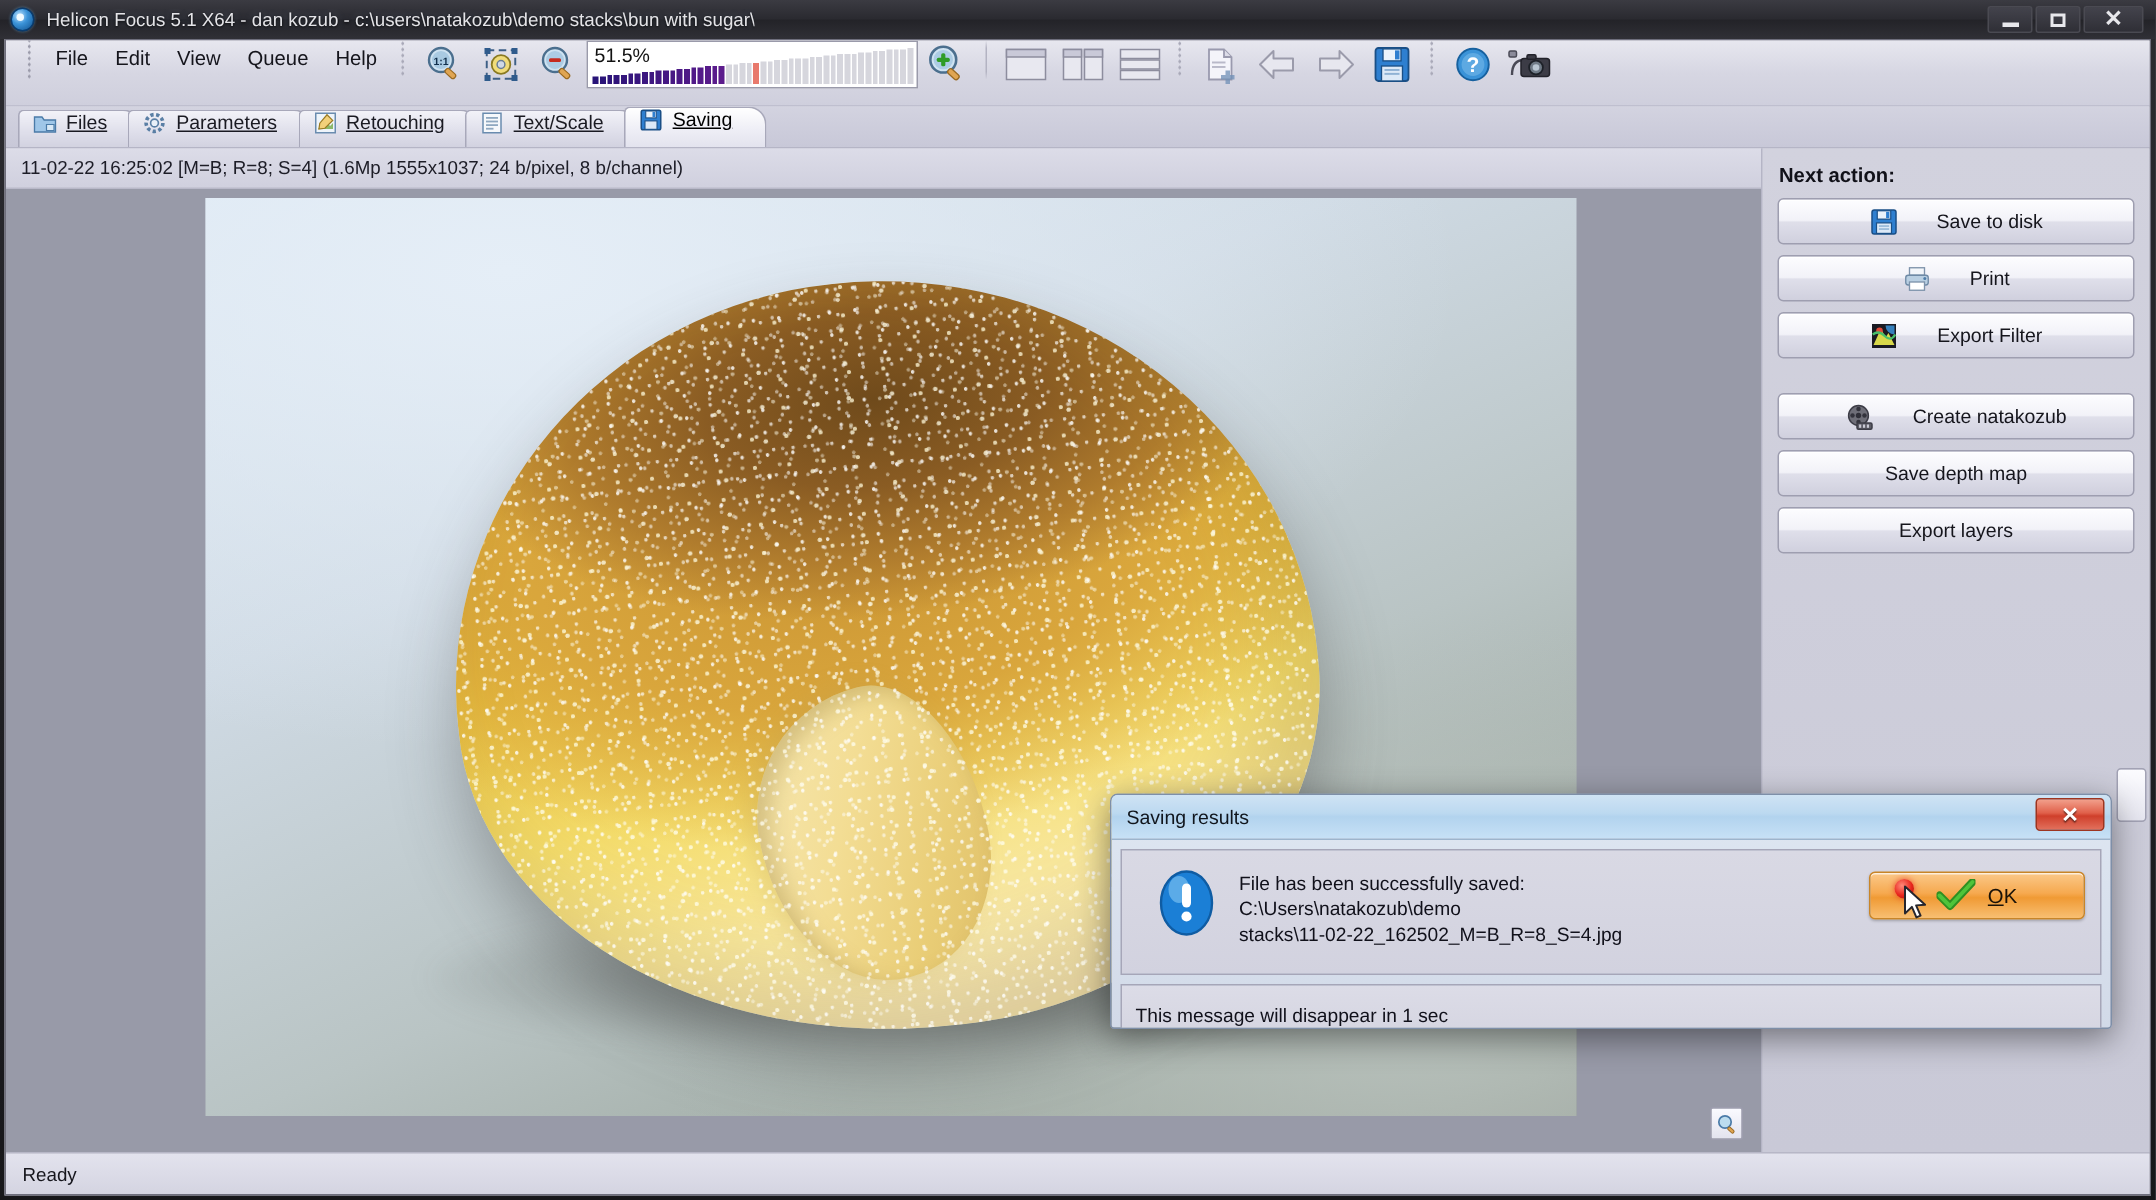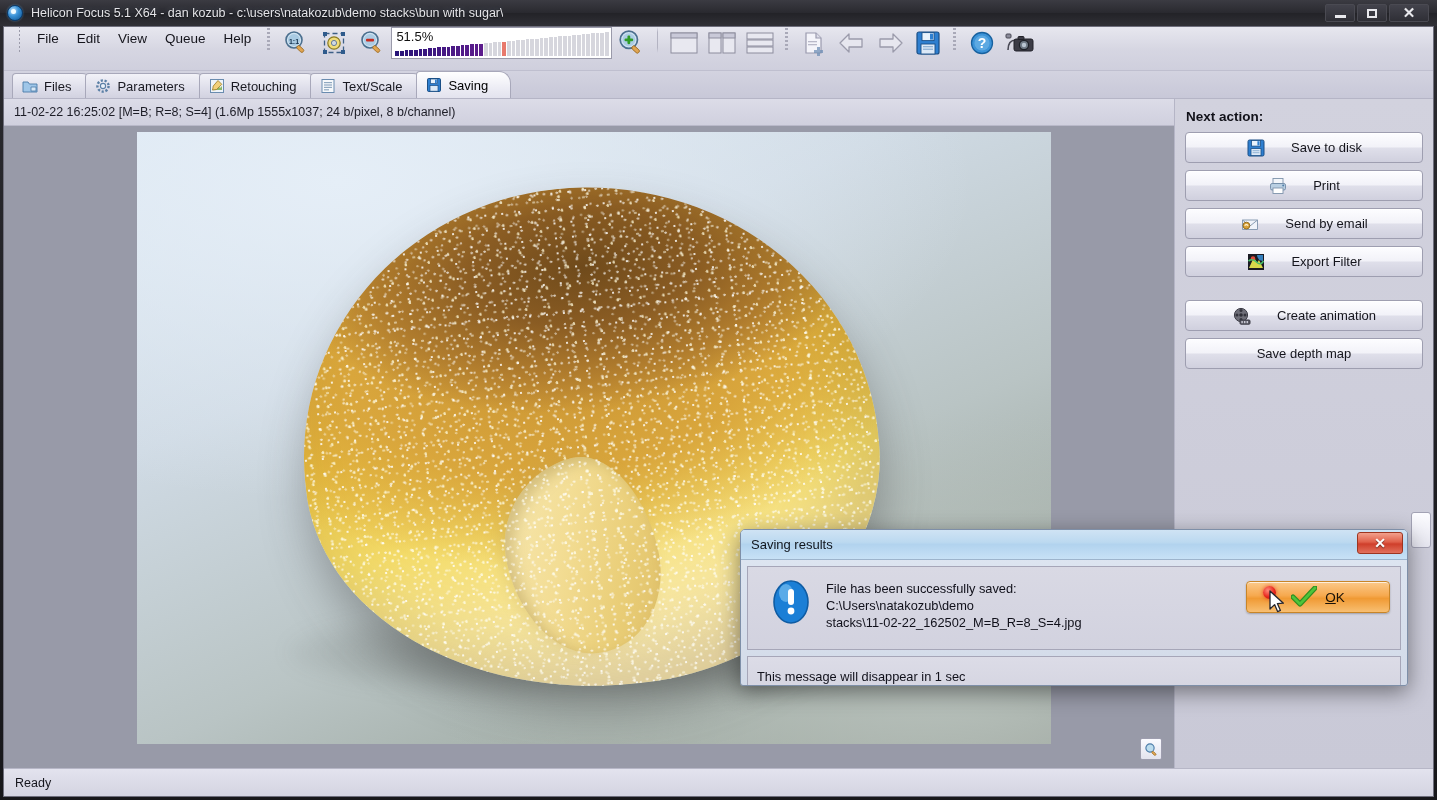--- a/index.html
+++ b/index.html
@@ -114,28 +114,29 @@
 
   
   .tabstrip {
     height: 28px; flex: 0 0 28px;
     background: linear-gradient(180deg,#d3d3e0 0%,#c8c8d8 100%);
     display: flex; align-items: flex-end; padding-left: 8px; gap: 1px;
     border-bottom: 1px solid #b5b5c6;
     position: relative;
   }
   .tab {
-    height: 25px; display: flex; align-items: center; gap: 6px;
+    height: 25px; display: flex; align-items: flex-start; gap: 6px;
     padding: 0 22px 0 9px;
     font-size: 13px; color: #1a1a22;
     background: linear-gradient(180deg,#f2f2f8 0%,#dedeea 60%,#d2d2e0 100%);
     border: 1px solid #a8a8ba; border-bottom: none;
     border-radius: 4px 12px 0 0;
     margin-right: -10px;
     position: relative;
+    text-decoration: underline;
   }
   .tab.active {
     background: linear-gradient(180deg,#ffffff 0%,#ededf5 60%,#e3e3ee 100%);
     z-index: 5; height: 27px;
     color: #000;
   }
   .tab .ticon { width: 16px; height: 16px; flex: 0 0 auto; }
 
   
   .content { flex: 1 1 auto; display: flex; min-height: 0; position: relative; }
@@ -607,29 +608,20 @@
         <div class="act-btn">
           <svg class="aicon" viewBox="0 0 20 20">
             <rect x="5" y="2.5" width="10" height="5" fill="#f3f6fa" stroke="#7e93ab" stroke-width=".9"></rect>
             <rect x="2.5" y="7.5" width="15" height="6.5" rx="1.6" fill="#b9cfe2" stroke="#6f8aa6" stroke-width=".9"></rect>
             <rect x="5" y="12" width="10" height="5.5" fill="#ffffff" stroke="#7e93ab" stroke-width=".9"></rect>
             <circle cx="15.2" cy="9.6" r="1" fill="#4f7da8"></circle>
           </svg>
           <span>Print</span>
         </div>
 
-        <div class="act-btn">
-          <svg class="aicon" viewBox="0 0 20 20">
-            <path d="M2.5 6 L17.5 6 L17.5 15.5 L2.5 15.5 Z" fill="#f0f4fa" stroke="#7e93ab" stroke-width=".9"></path>
-            <path d="M2.5 6 L10 12 L17.5 6" fill="none" stroke="#7e93ab" stroke-width=".9"></path>
-            <circle cx="6.4" cy="11.6" r="3.4" fill="#d8a23a" stroke="#8d6413" stroke-width=".9"></circle>
-            <path d="M4.6 11.6 q1.8 -2 3.6 0" fill="none" stroke="#fff5d8" stroke-width="1.1"></path>
-          </svg>
-          <span>Send by email</span>
-        </div>
 
         <div class="act-btn">
           <svg class="aicon" viewBox="0 0 20 20">
             <rect x="2" y="2" width="16" height="16" fill="#1a1a22"></rect>
             <path d="M3 16 L8 5 L11 11 L13 8 L17 16 Z" fill="#d8d84a"></path>
             <circle cx="7" cy="6.5" r="2.2" fill="#e04a3a"></circle>
             <path d="M11 3 h6 v6 a6 6 0 0 1 -6 -6 z" fill="#3b93d8" opacity=".85"></path>
             <path d="M2.5 9 q4 -3 8 1 q4 4 7 -1" fill="none" stroke="#49c06a" stroke-width="1.6"></path>
           </svg>
           <span>Export Filter</span>
@@ -644,27 +636,30 @@
             <circle cx="9" cy="9" r="1.8" fill="#2f2f38"></circle>
             <circle cx="9" cy="4.6" r="1.5" fill="#33333c"></circle>
             <circle cx="13" cy="9" r="1.5" fill="#33333c"></circle>
             <circle cx="9" cy="13.4" r="1.5" fill="#33333c"></circle>
             <circle cx="5" cy="9" r="1.5" fill="#33333c"></circle>
             <rect x="8" y="14" width="10" height="4.2" rx="1" fill="#5e5e68" stroke="#3c3c46"></rect>
             <rect x="9.4" y="15" width="1.4" height="2.2" fill="#c9c9d4"></rect>
             <rect x="12" y="15" width="1.4" height="2.2" fill="#c9c9d4"></rect>
             <rect x="14.6" y="15" width="1.4" height="2.2" fill="#c9c9d4"></rect>
           </svg>
-          <span>Create animation</span>
+          <span>Create natakozub</span>
         </div>
 
         <div class="act-btn">
           <span>Save depth map</span>
         </div>
 
+        <div class="act-btn">
+          <span>Export layers</span>
+        </div>
 
         <div class="peek-btn"></div>
       </div>
     </div>
 
     <div class="statusbar">
       <span>Ready</span>
     </div>
   </div>
 

